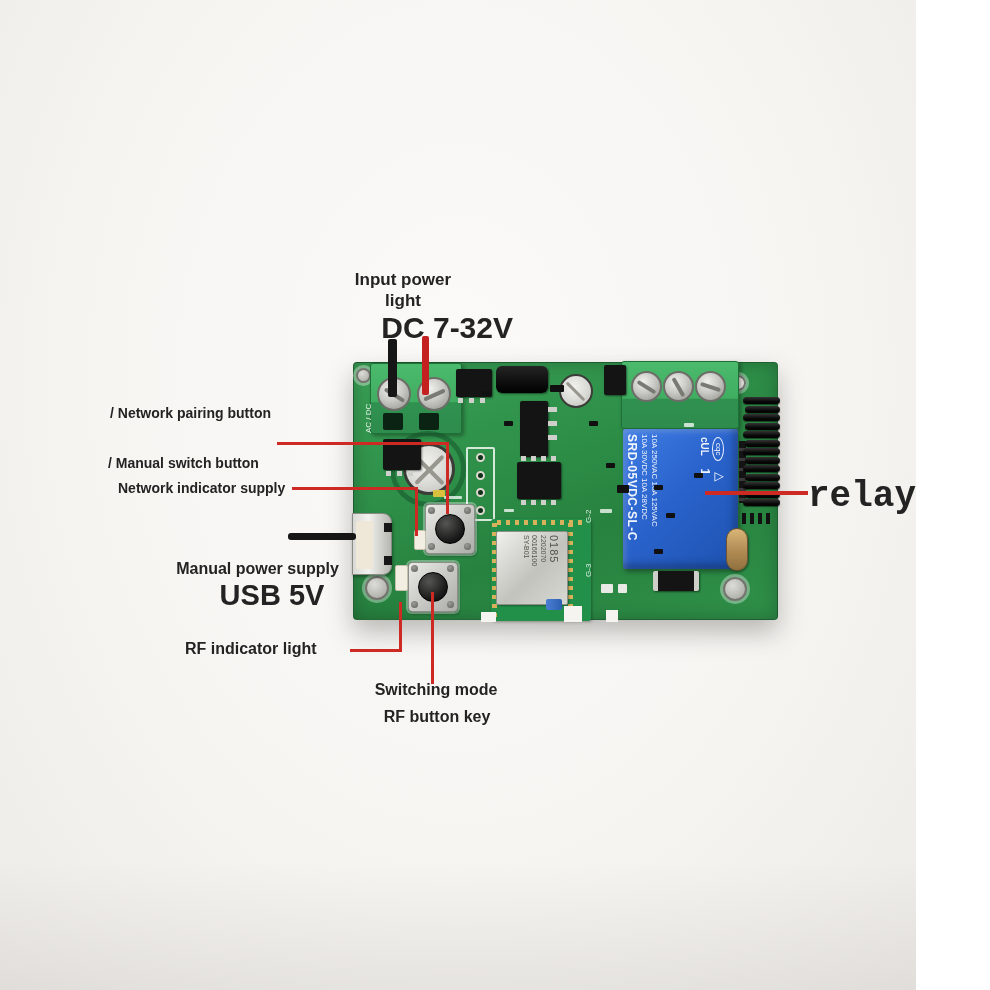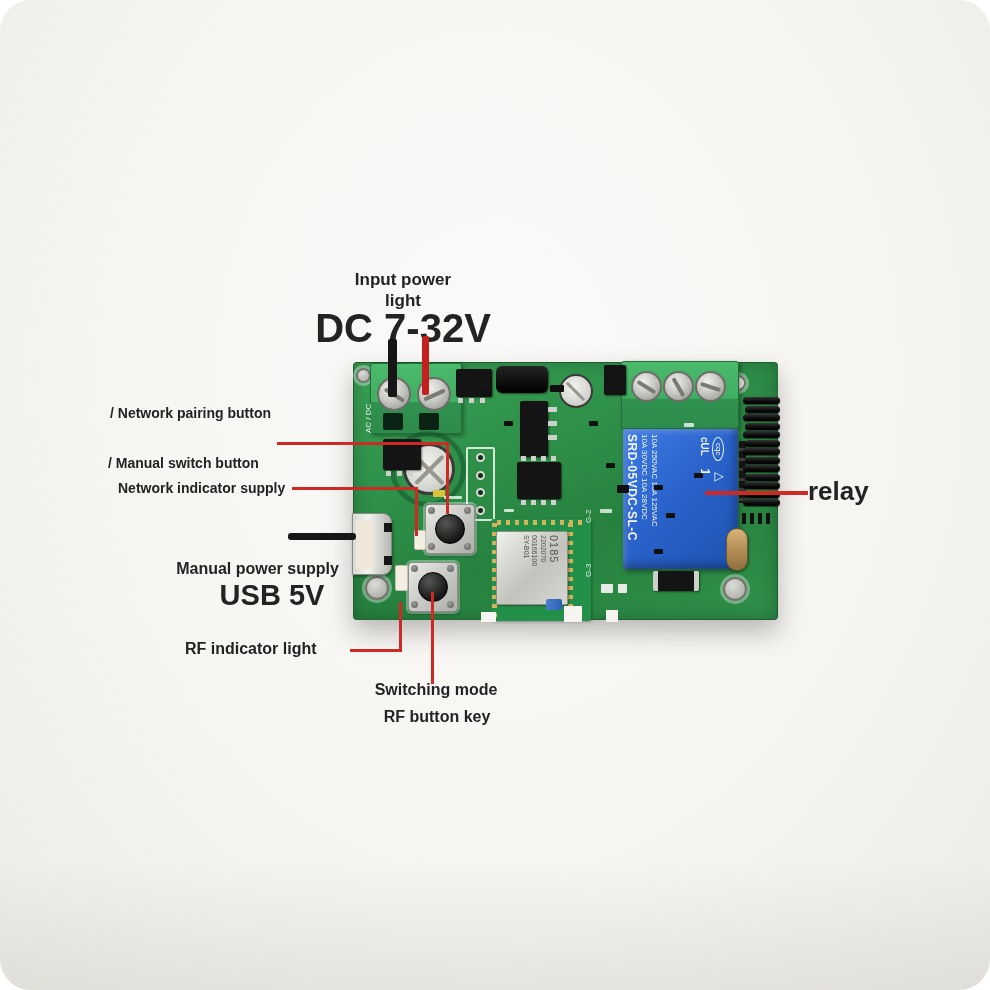--- a/index.html
+++ b/index.html
@@ -1,19 +1,19 @@
 <!DOCTYPE html>
 <html><head>
 <meta charset="utf-8">
 <style>
   * { box-sizing: border-box; margin: 0; padding: 0; }
   html,body { background:#ffffff; }
   body { font-family:"Liberation Sans", sans-serif; }
-  .stage { position:relative; width:990px; height:990px; overflow:hidden;
-           background: radial-gradient(ellipse at 50% 38%, #fbfaf8 0%, #f6f5f2 55%, #edebe7 100%); border-radius: 31px; }
+  .stage { position:relative; width:916px; height:990px; overflow:hidden;
+           background: radial-gradient(ellipse at 50% 38%, #fbfaf8 0%, #f6f5f2 55%, #edebe7 100%); }
   .a { position:absolute; }
   .lbl { position:absolute; color:#232323; font-weight:700; white-space:nowrap; }
   .rl  { position:absolute; background:#cd2a24; }
   .blk { position:absolute; background:#161616; }
 
   
   .board { position:absolute; border-radius:4px; border:1px solid rgba(10,40,20,.45);
            background: linear-gradient(160deg,#3aa156 0%, #2e9049 35%, #27823f 62%, #2f9049 100%);
            box-shadow: 0 12px 26px rgba(70,66,60,.35), inset 0 0 18px rgba(0,0,0,.25); }
   .tblock { position:absolute; background: linear-gradient(180deg,#4cba6c 0%, #3fae60 55%, #2f9150 56%, #2e8c4c 100%);
@@ -61,36 +61,36 @@
               background: linear-gradient(180deg, rgba(0,0,0,0) 0%, rgba(110,105,98,.10) 100%); }
 </style>
 </head>
 <body>
 
 <div class="stage">
 
   <div class="lbl" style="left:293px; top:269px; width:220px; text-align:center;">
     <div style="font-size:17px; line-height:21px;">Input power</div>
     <div style="font-size:17px; line-height:21px;">light</div>
-    <div style="font-size:40px; line-height:34px; font-weight:600;">DC 7-32V</div>
+    <div style="font-size:30px; line-height:34px; font-weight:600;text-align:right;">DC 7-32V</div>
   </div>
 
   <div class="lbl" style="left:110px; top:405px; font-size:14px;">/ Network pairing button</div>
   <div class="lbl" style="left:108px; top:431px; font-size:14px;margin-top:24px;">/ Manual switch button</div>
   <div class="lbl" style="left:118px; top:480px; font-size:14px;">Network indicator supply</div>
 
   <div class="lbl" style="left:165px; top:560px; width:185px; text-align:center; font-size:16px;">Manual power supply</div>
   <div class="lbl" style="left:172px; top:579px; width:200px; text-align:center; font-size:29px; font-weight:600;">USB 5V</div>
 
   <div class="lbl" style="left:185px; top:640px; font-size:16px;">RF indicator light</div>
 
   <div class="lbl" style="left:345px; top:681px; width:182px; text-align:center; font-size:16px;">Switching mode</div>
   <div class="lbl" style="left:347px; top:708px; width:180px; text-align:center; font-size:16px;">RF button key</div>
 
-  <div class="lbl" style="left:808px; top:476px; font-size:26px; font-weight:600;">relay</div>
+  <div class="lbl" style="left:808px; top:476px; font-size:36px; font-weight:600;font-family:Liberation Mono, monospace;">relay</div>
 
   <div class="blk" style="left:288px; top:533px; width:68px; height:7px; border-radius:3px; z-index:1;"></div>
 
   <div class="board" style="left:353px; top:362px; width:425px; height:258px;">
 
     <div class="hole" style="left:2px; top:5px; width:15px; height:15px;"></div>
     <div class="hole" style="left:376px; top:12px; width:16px; height:16px; background:#eceae6;"></div>
     <div class="hole" style="left:11px; top:213px; width:24px; height:24px;"></div>
     <div class="hole" style="left:369px; top:214px; width:24px; height:24px;"></div>
 

